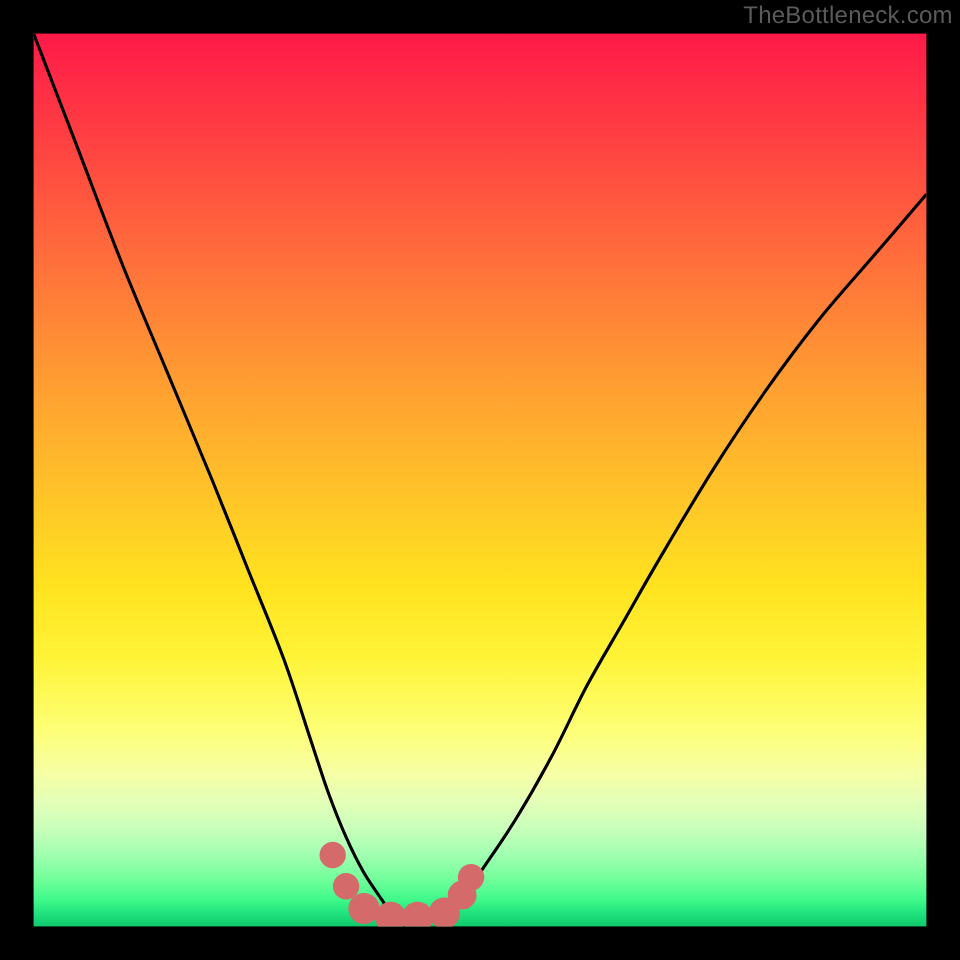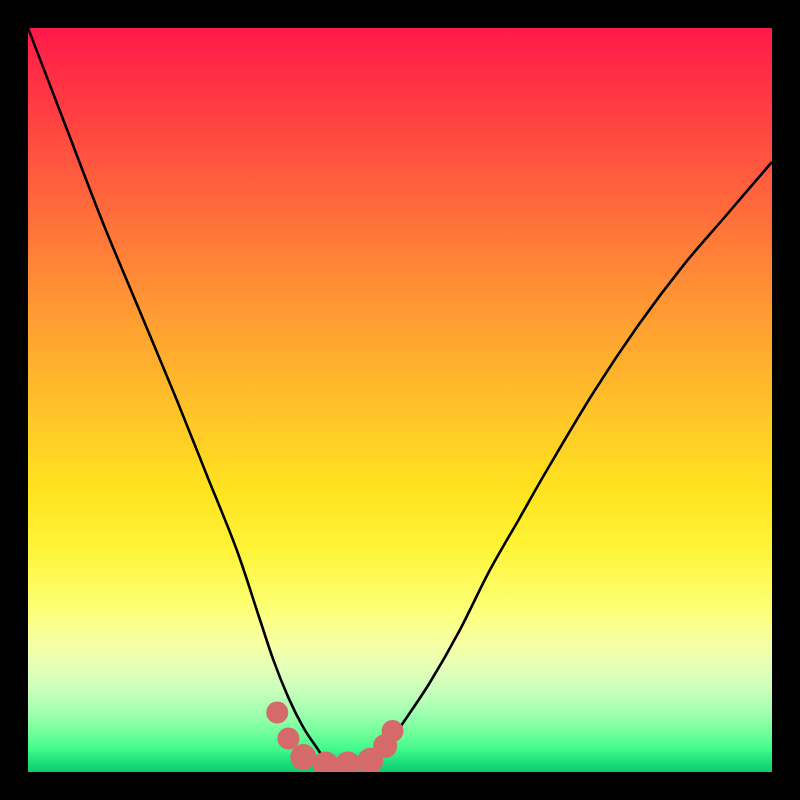--- a/index.html
+++ b/index.html
@@ -79,13 +79,14 @@
           <circle cx="260.40" cy="710.52" r="11" fill="#d46a6a" stroke="#c95f5f" stroke-width="0"></circle>
           <circle cx="275.28" cy="729.12" r="13" fill="#d46a6a" stroke="#c95f5f" stroke-width="0"></circle>
           <circle cx="297.60" cy="736.56" r="13" fill="#d46a6a" stroke="#c95f5f" stroke-width="0"></circle>
           <circle cx="319.92" cy="736.56" r="13" fill="#d46a6a" stroke="#c95f5f" stroke-width="0"></circle>
           <circle cx="342.24" cy="732.84" r="13" fill="#d46a6a" stroke="#c95f5f" stroke-width="0"></circle>
           <circle cx="357.12" cy="717.96" r="12" fill="#d46a6a" stroke="#c95f5f" stroke-width="0"></circle>
           <circle cx="364.56" cy="703.08" r="11" fill="#d46a6a" stroke="#c95f5f" stroke-width="0"></circle>
         </g>
     </svg>
   </div>
+  <div class="watermark">TheBottleneck.com</div>
 </div>
 
 </body></html>

